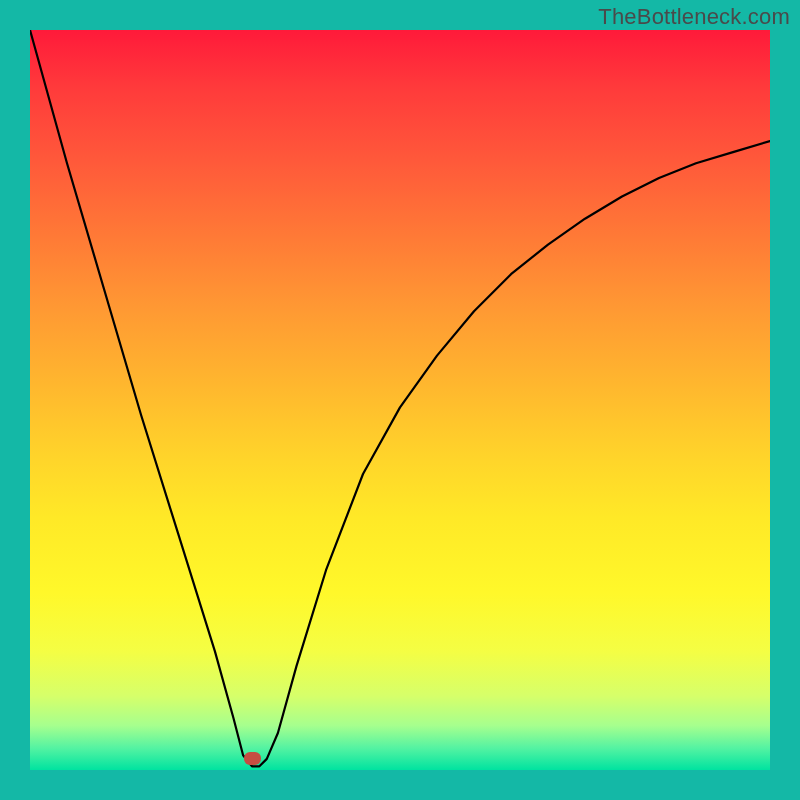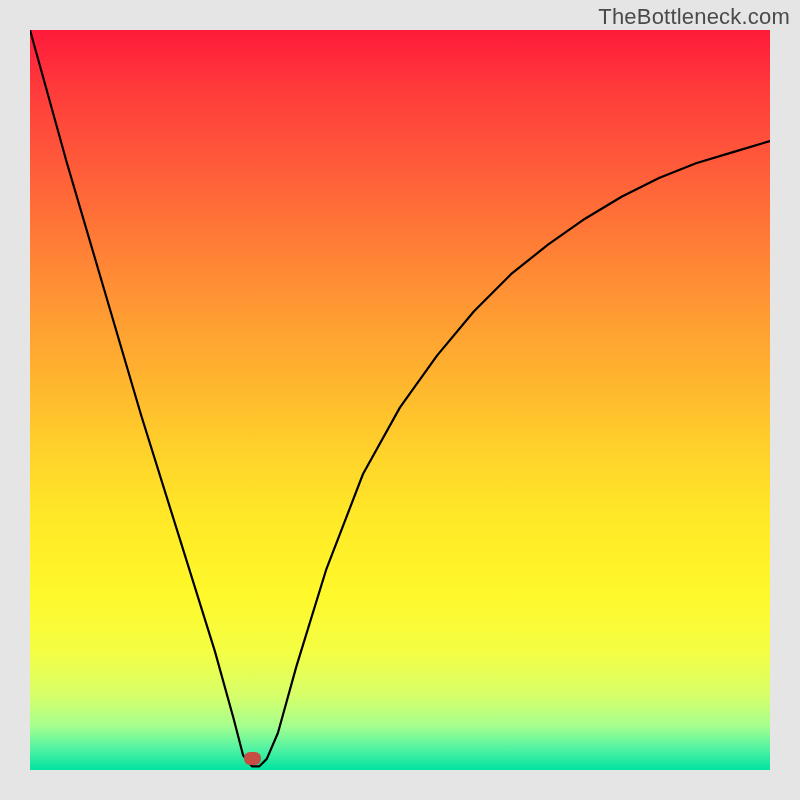--- a/index.html
+++ b/index.html
@@ -8,21 +8,21 @@
     width: 800px;
     height: 800px;
     background: #000;
     overflow: hidden;
     font-family: Arial, Helvetica, sans-serif;
   }
   .frame {
     position: relative;
     width: 800px;
     height: 800px;
-    background: #e5e5e5;
+    background: #14b8a6;
   }
   .plot {
     position: absolute;
     left: 30px;
     top: 30px;
     width: 740px;
     height: 740px;
     background: linear-gradient(
       to bottom,
       #ff1a3a 0%,

